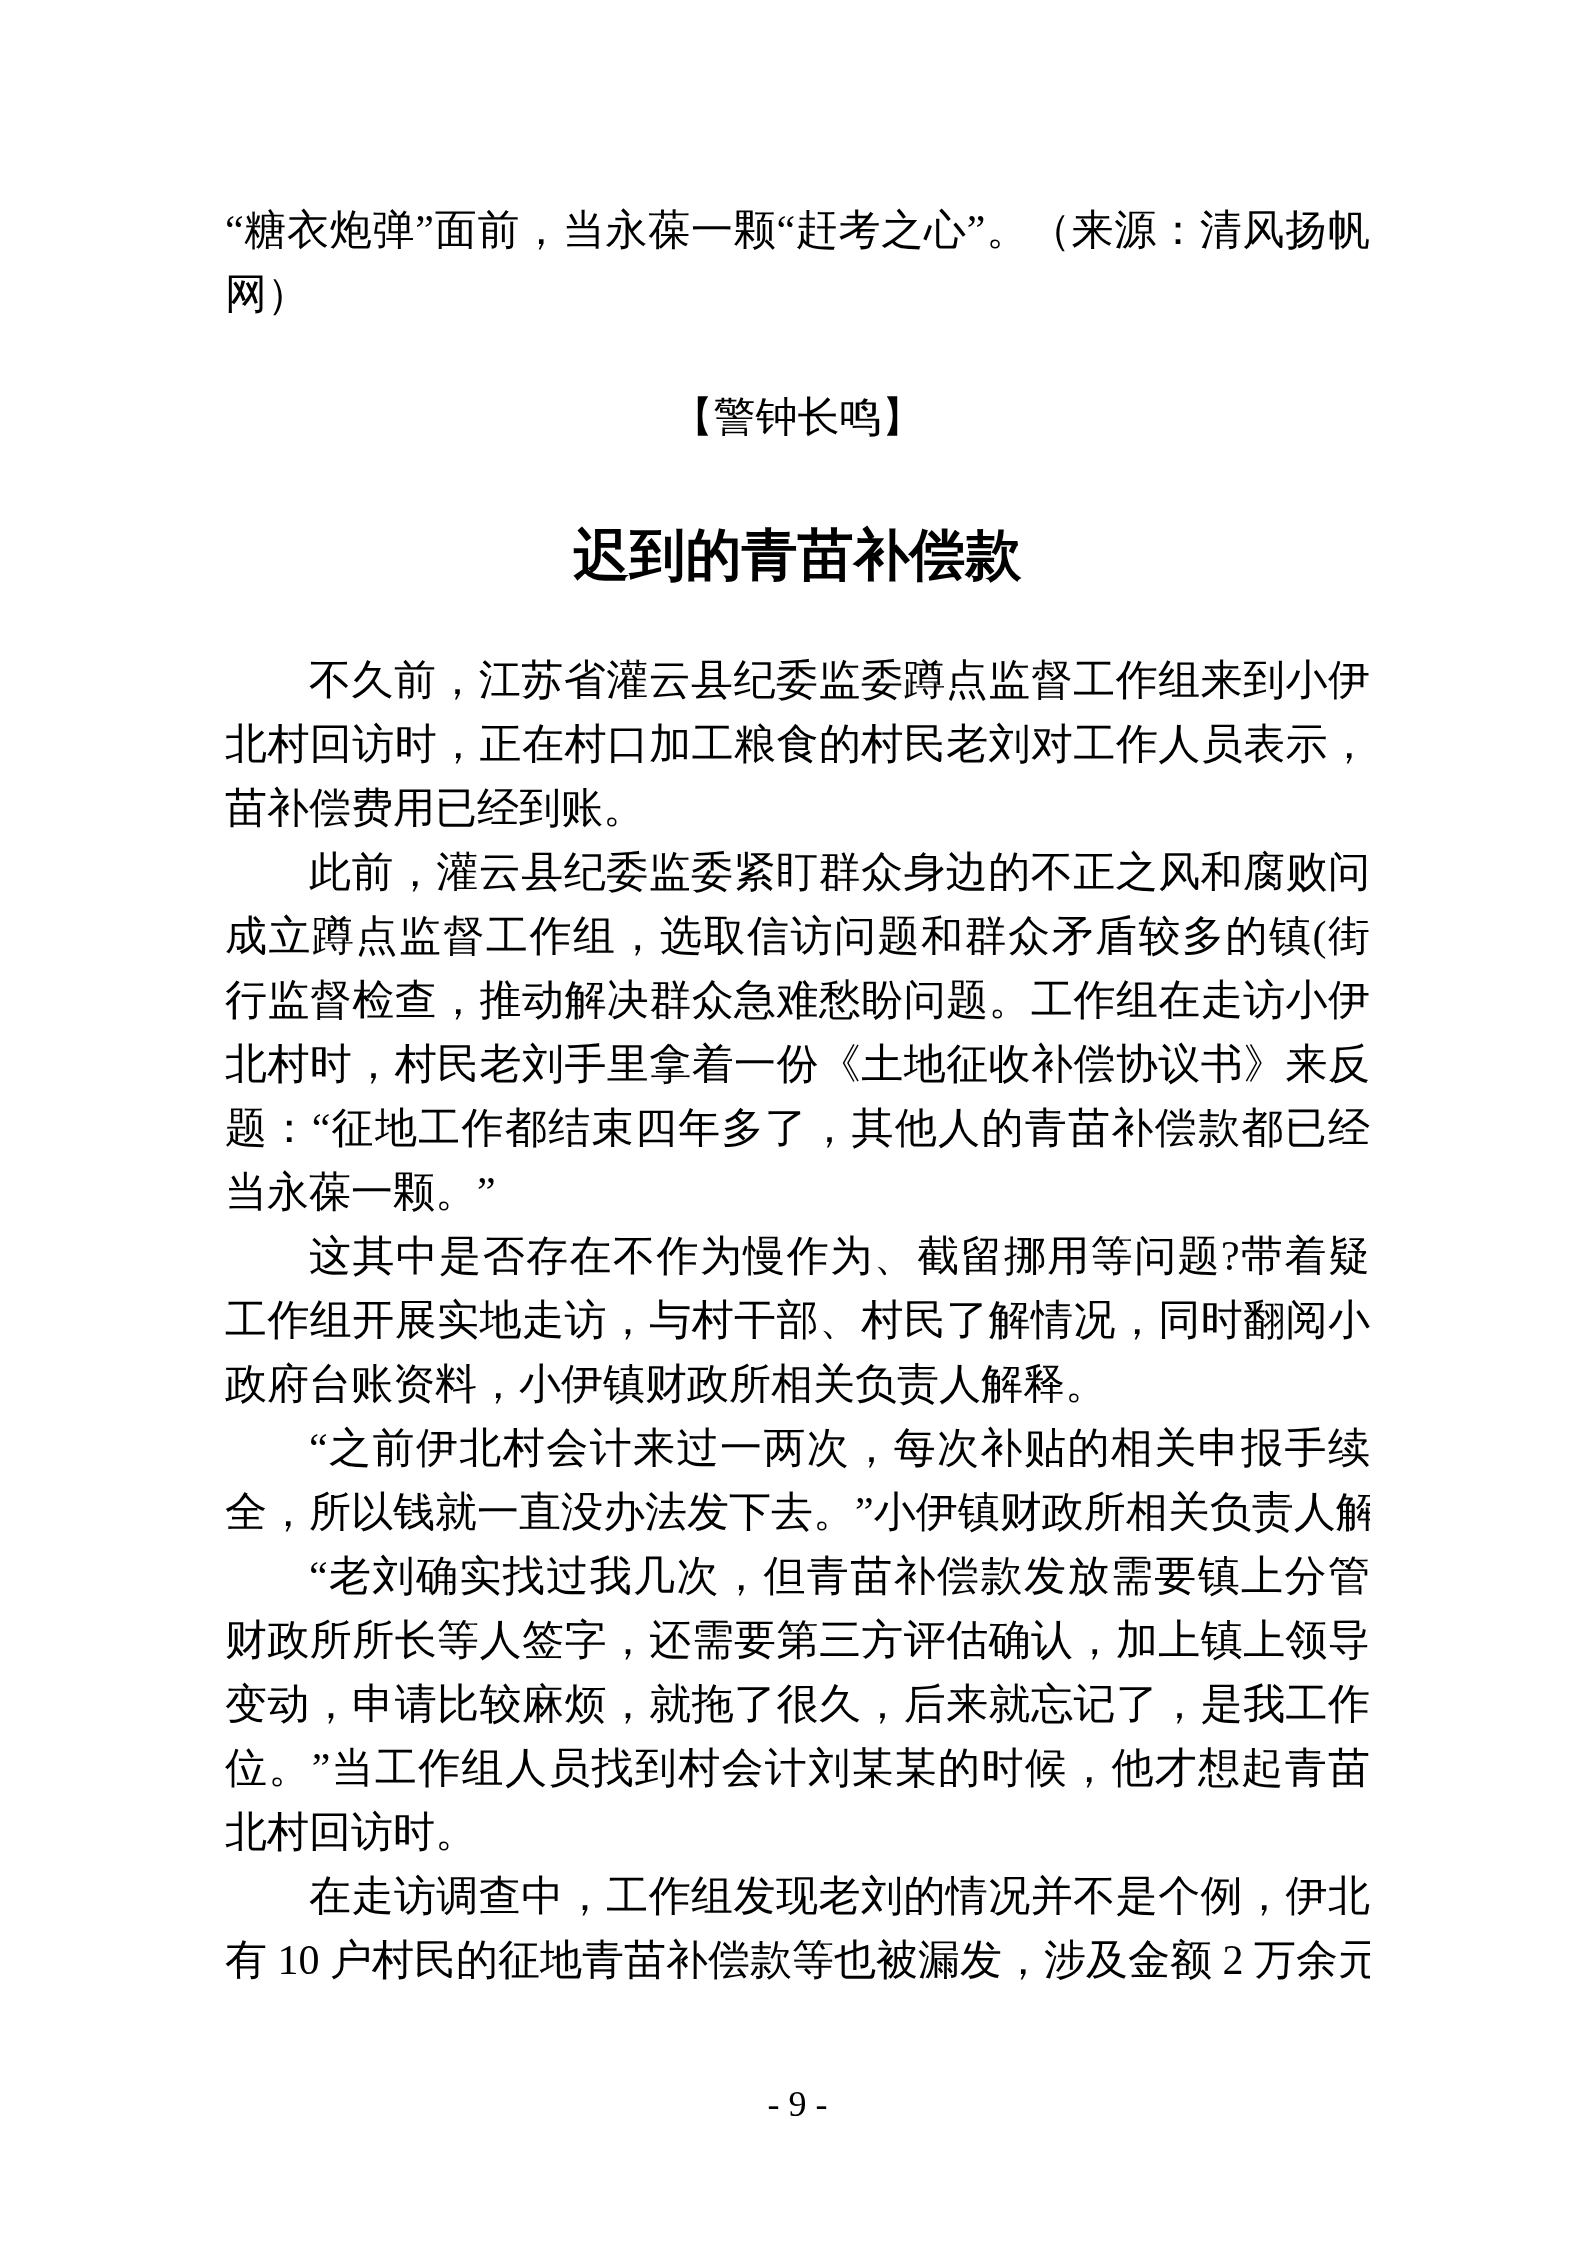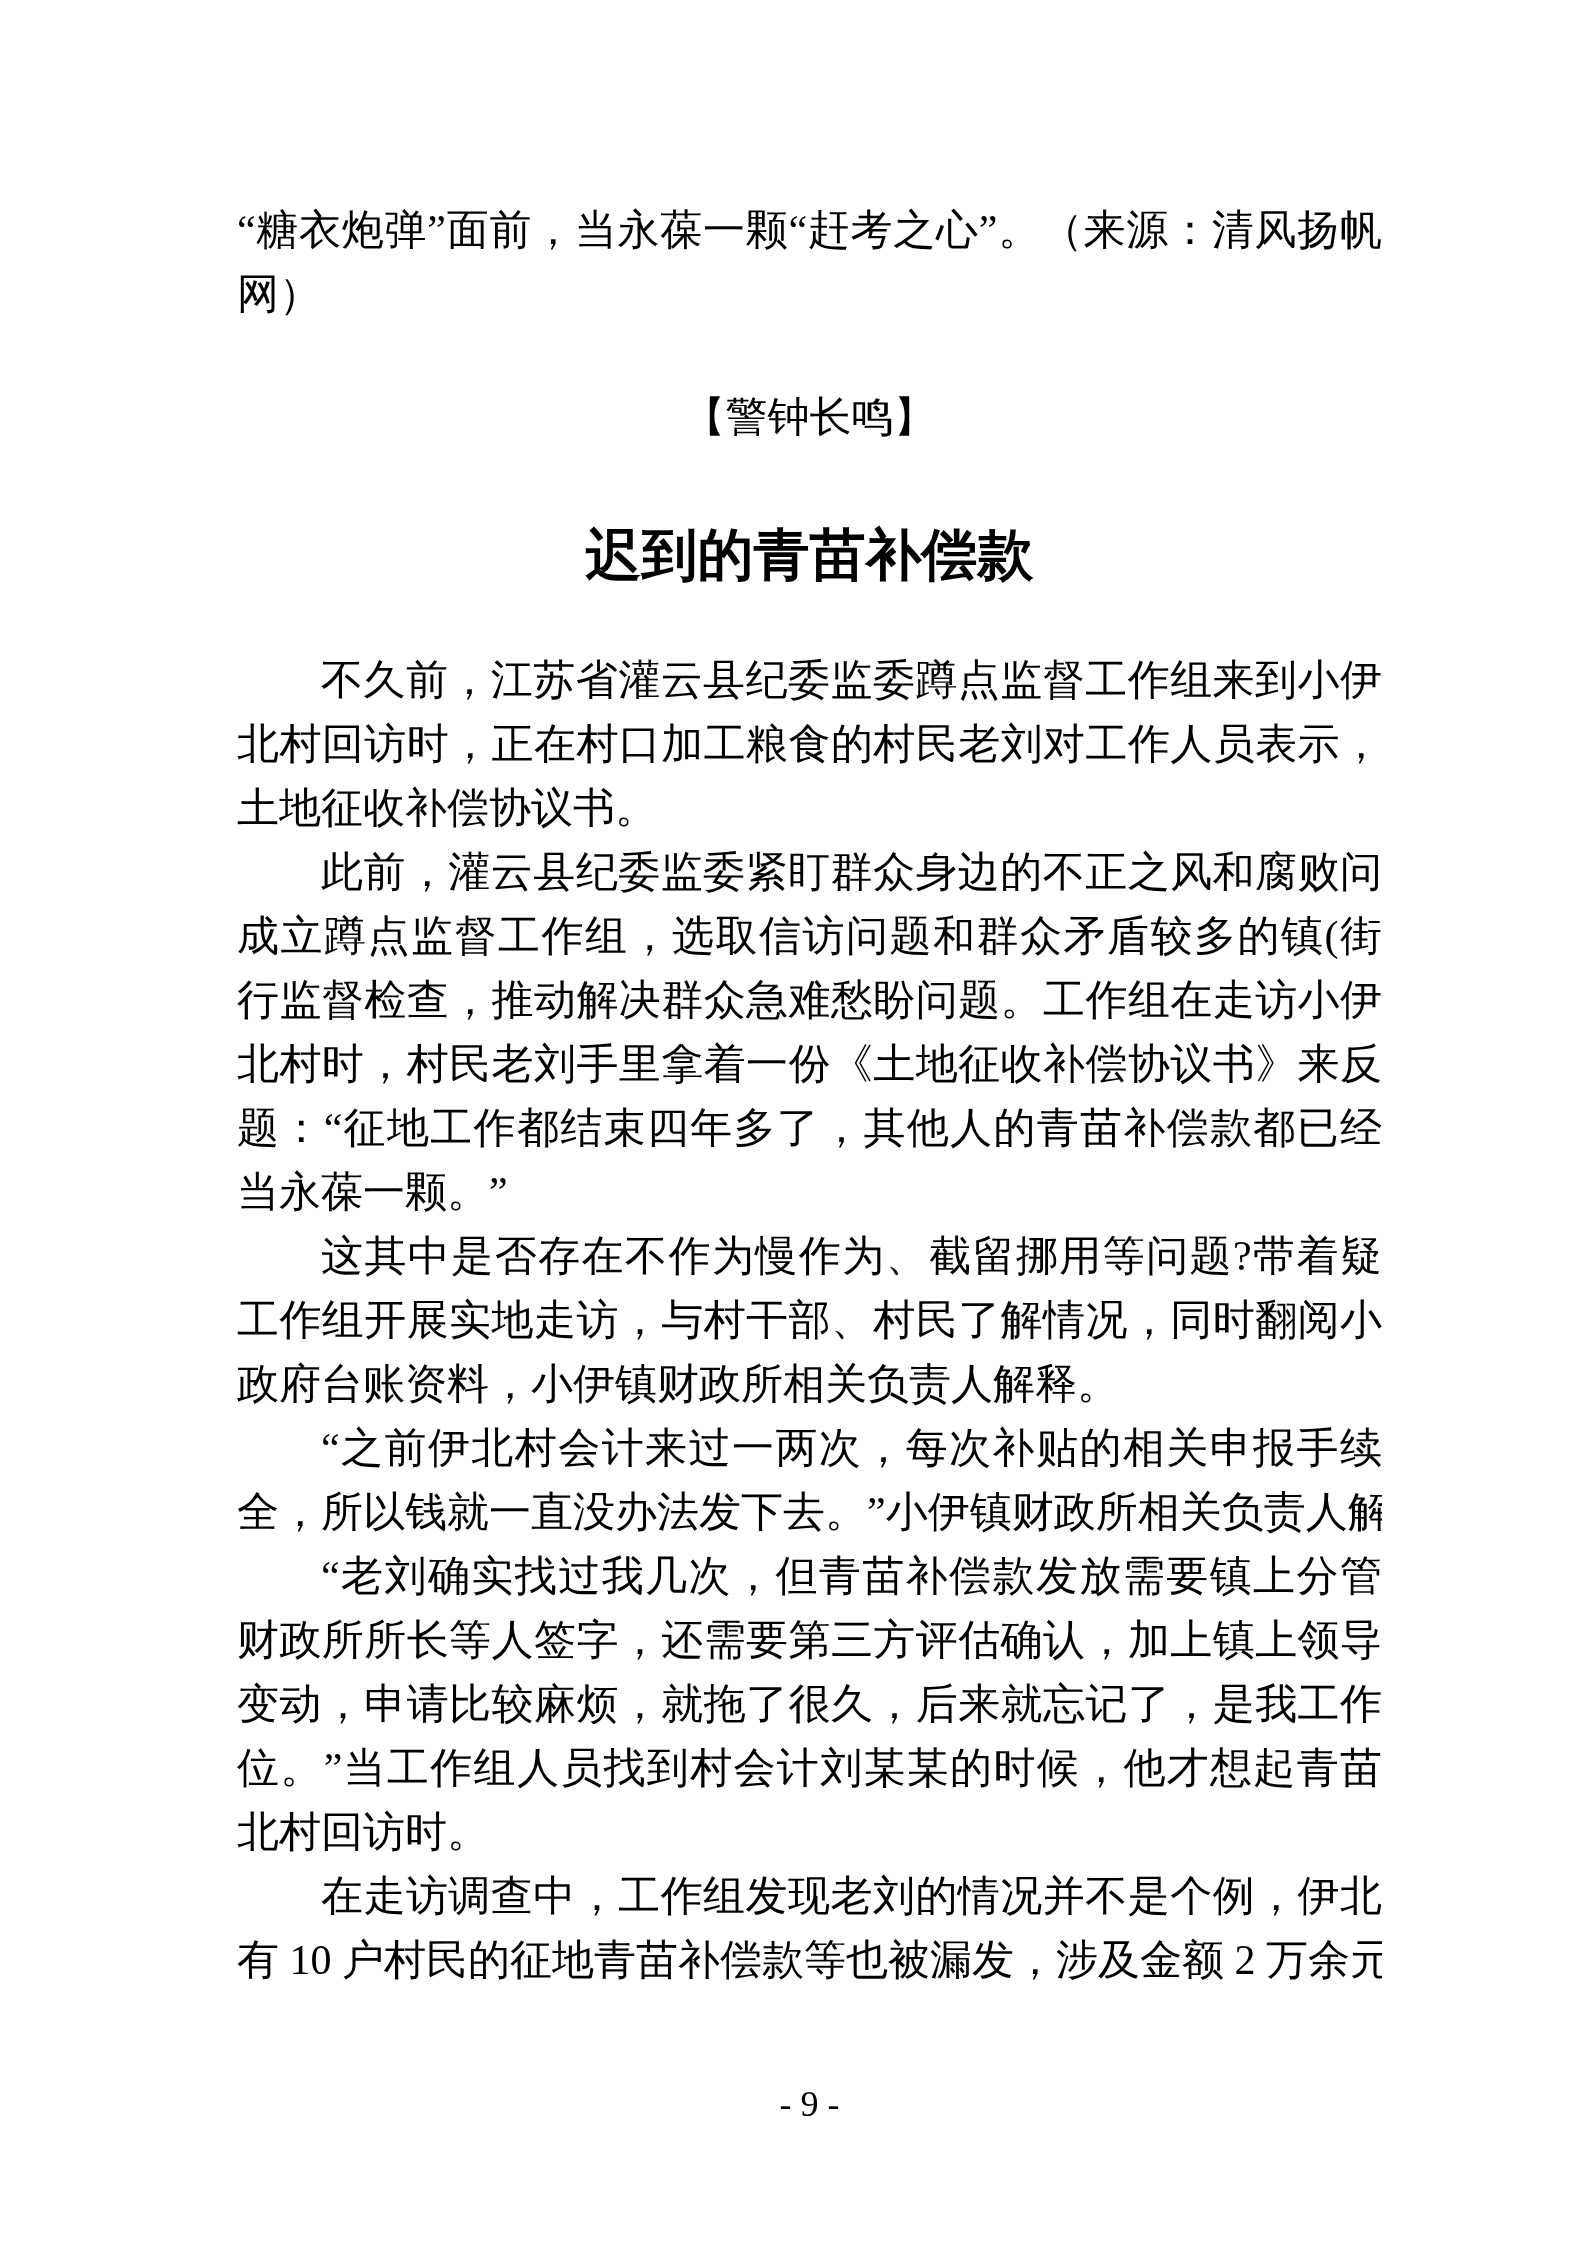--- a/index.html
+++ b/index.html
@@ -11,21 +11,21 @@
     position: relative;
     width: 1587px;
     height: 2245px;
     background: #ffffff;
     overflow: hidden;
     font-family: "Liberation Serif", "DejaVu Serif", serif;
     color: #000000;
   }
   .block {
     position: absolute;
-    left: 237px;
+    left: 225px;
     width: 1145px;
   }
   .line {
     height: 64px;
     line-height: 64px;
     font-size: 42px;
     text-align: justify;
     overflow: hidden;
     white-space: nowrap;
   }
@@ -82,21 +82,21 @@
   </div>
 
   <div class="block" style="top:510px;margin-top:13px;">
     <div class="doc-title">迟到的青苗补偿款</div>
   </div>
 
   <div class="block" style="top:648px;">
 
   <div class="line fill first">不久前，江苏省灌云县纪委监委蹲点监督工作组来到小伊镇伊</div>
       <div class="line fill">北村回访时，正在村口加工粮食的村民老刘对工作人员表示，其青</div>
-      <div class="line plain">土地征收补偿协议书。</div>
+      <div class="line plain">苗补偿费用已经到账。</div>
       <div class="line fill first">此前，灌云县纪委监委紧盯群众身边的不正之风和腐败问题，</div>
       <div class="line fill">成立蹲点监督工作组，选取信访问题和群众矛盾较多的镇(街道)进</div>
       <div class="line fill">行监督检查，推动解决群众急难愁盼问题。工作组在走访小伊镇伊</div>
       <div class="line fill">北村时，村民老刘手里拿着一份《土地征收补偿协议书》来反映问</div>
       <div class="line fill">题：“征地工作都结束四年多了，其他人的青苗补偿款都已经发了，</div>
       <div class="line plain">当永葆一颗。”</div>
       <div class="line fill first">这其中是否存在不作为慢作为、截留挪用等问题?带着疑问，</div>
       <div class="line fill">工作组开展实地走访，与村干部、村民了解情况，同时翻阅小伊镇</div>
       <div class="line plain">政府台账资料，小伊镇财政所相关负责人解释。</div>
       <div class="line fill first">“之前伊北村会计来过一两次，每次补贴的相关申报手续都不</div>

